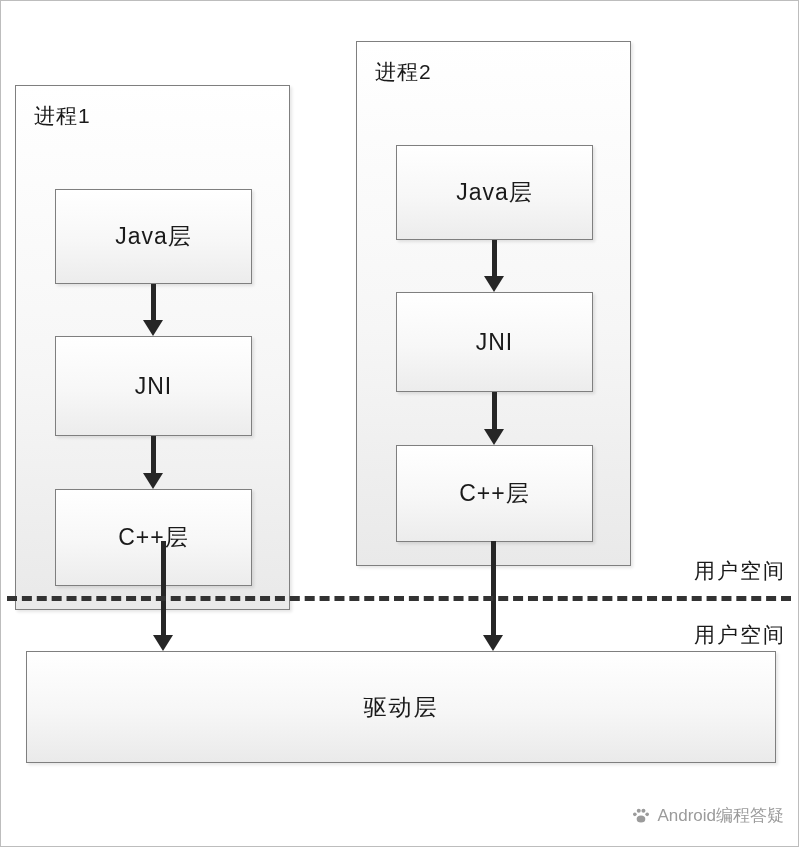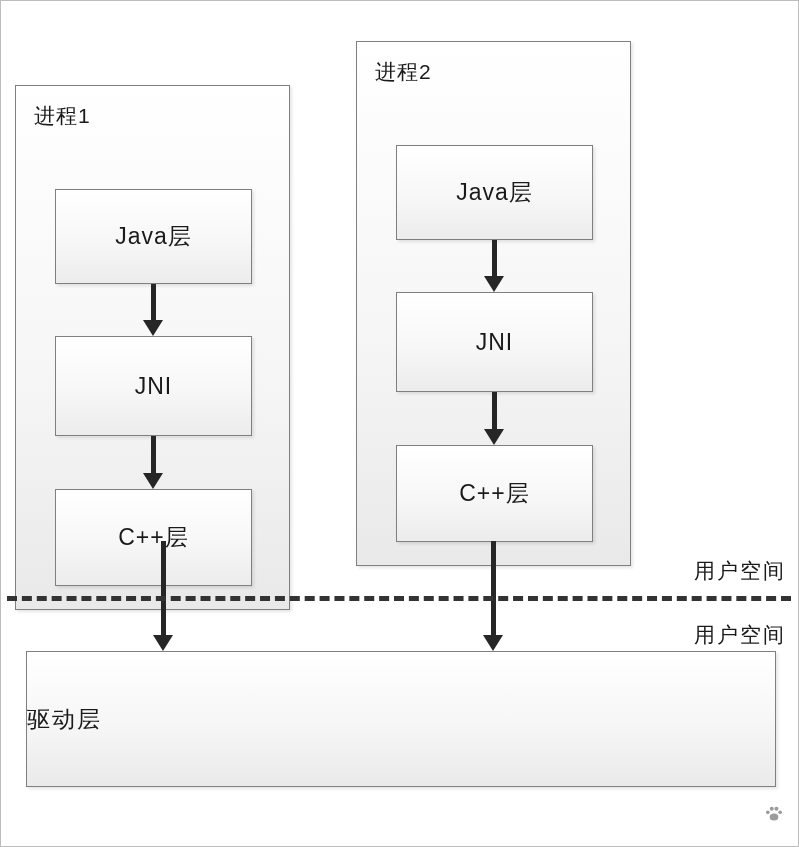--- a/index.html
+++ b/index.html
@@ -87,26 +87,27 @@
     color: #1a1a1a;
   }
   .space-label.user   { top: 556px; }
   .space-label.kernel { top: 620px; }
 
   .driver-box {
     position: absolute;
     left: 25px;
     top: 650px;
     width: 750px;
-    height: 136px;
+    height: 112px;
     border: 1px solid #7f7f7f;
     background: linear-gradient(180deg, #ffffff 0%, #f6f6f6 55%, #eaeaea 100%);
     box-shadow: 2px 2px 3px rgba(0,0,0,0.10);
     display: flex;
     align-items: center;
+    justify-content: center;
     font-size: 23px;
     letter-spacing: 2px;
   }
 
   .watermark {
     position: absolute;
     right: 14px;
     top: 803px;
     display: flex;
     align-items: center;
@@ -195,15 +196,16 @@
   <div class="watermark">
     <span>
       <svg width="20" height="20" viewBox="0 0 24 24" fill="#9b9b9b" xmlns="http://www.w3.org/2000/svg">
         <ellipse cx="12" cy="15.5" rx="5.2" ry="4.2"></ellipse>
         <circle cx="4.6" cy="10" r="2.2"></circle>
         <circle cx="9.3" cy="5.8" r="2.4"></circle>
         <circle cx="14.9" cy="5.8" r="2.4"></circle>
         <circle cx="19.4" cy="10" r="2.2"></circle>
       </svg>
     </span>
+    <span>Android编程答疑</span>
   </div>
 
 </div>
 
 </body></html>

